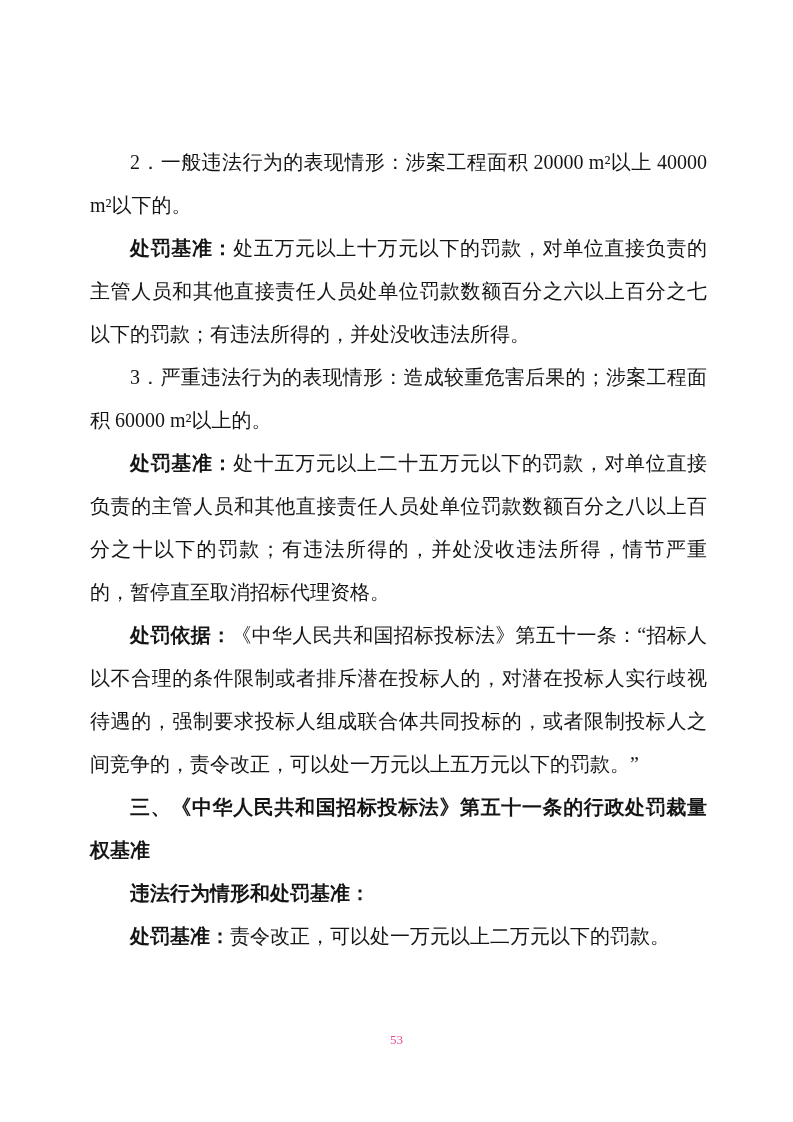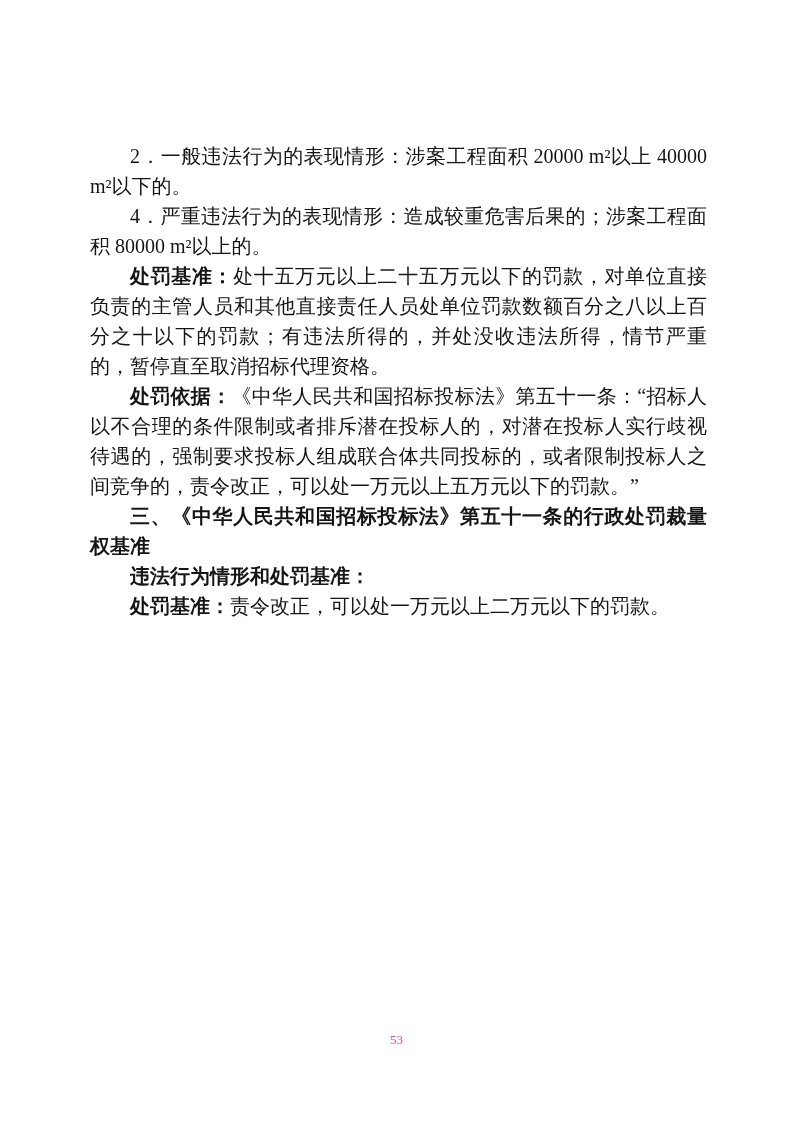--- a/index.html
+++ b/index.html
@@ -15,21 +15,21 @@
   .content {
     position: absolute;
     left: 90px;
     top: 141px;
     width: 617px;
   }
   p.para {
     margin: 0;
     padding: 0;
     font-size: 20px;
-    line-height: 30px;
+    line-height: 43px;
     text-align: justify;
     text-indent: 2em;
     word-break: break-all;
   }
   p.para b { font-weight: bold; }
   p.heading { font-weight: bold; }
   .footer {
     position: absolute;
     top: 1032px;
     left: 0;
@@ -40,24 +40,25 @@
   }
 </style>
 </head>
 <body>
 
 <div class="page">
   <div class="content">
 
     <p class="para"><b></b><span>2．一般违法行为的表现情形：涉案工程面积 20000 m²以上 40000 m²以下的。</span></p>
 
+    <p class="para"><b>处罚基准：</b><span>处五万元以上十万元以下的罚款，对单位直接负责的主管人员和其他直接责任人员处单位罚款数额百分之六以上百分之七以下的罚款；有违法所得的，并处没收违法所得。</span></p>
 
 
 
-    <p class="para"><b></b><span>4．严重违法行为的表现情形：造成较重危害后果的；涉案工程面积 80000 m²以上的。</span></p>
+    <p class="para"><b></b><span>3．严重违法行为的表现情形：造成较重危害后果的；涉案工程面积 60000 m²以上的。</span></p>
 
     <p class="para"><b>处罚基准：</b><span>处十五万元以上二十五万元以下的罚款，对单位直接负责的主管人员和其他直接责任人员处单位罚款数额百分之八以上百分之十以下的罚款；有违法所得的，并处没收违法所得，情节严重的，暂停直至取消招标代理资格。</span></p>
 
     <p class="para"><b>处罚依据：</b><span>《中华人民共和国招标投标法》第五十一条：“招标人以不合理的条件限制或者排斥潜在投标人的，对潜在投标人实行歧视待遇的，强制要求投标人组成联合体共同投标的，或者限制投标人之间竞争的，责令改正，可以处一万元以上五万元以下的罚款。”</span></p>
 
     <p class="para heading"><b>三、《中华人民共和国招标投标法》第五十一条的行政处罚裁量权基准</b><span></span></p>
 
     <p class="para heading"><b>违法行为情形和处罚基准：</b><span></span></p>
 
 

